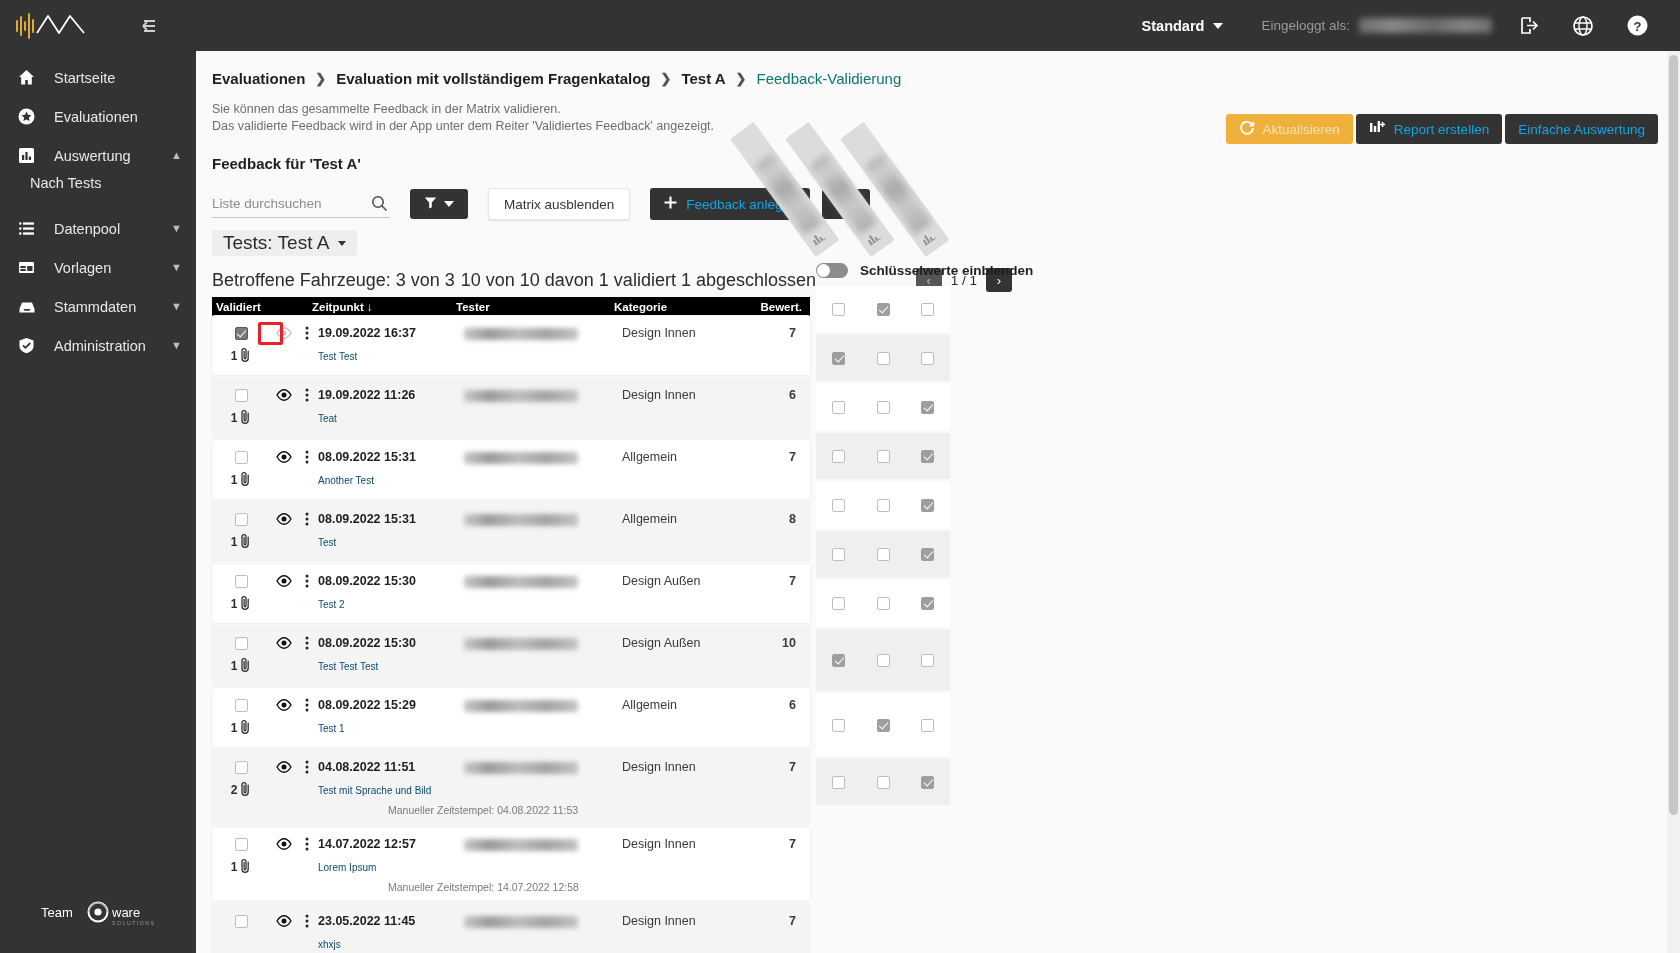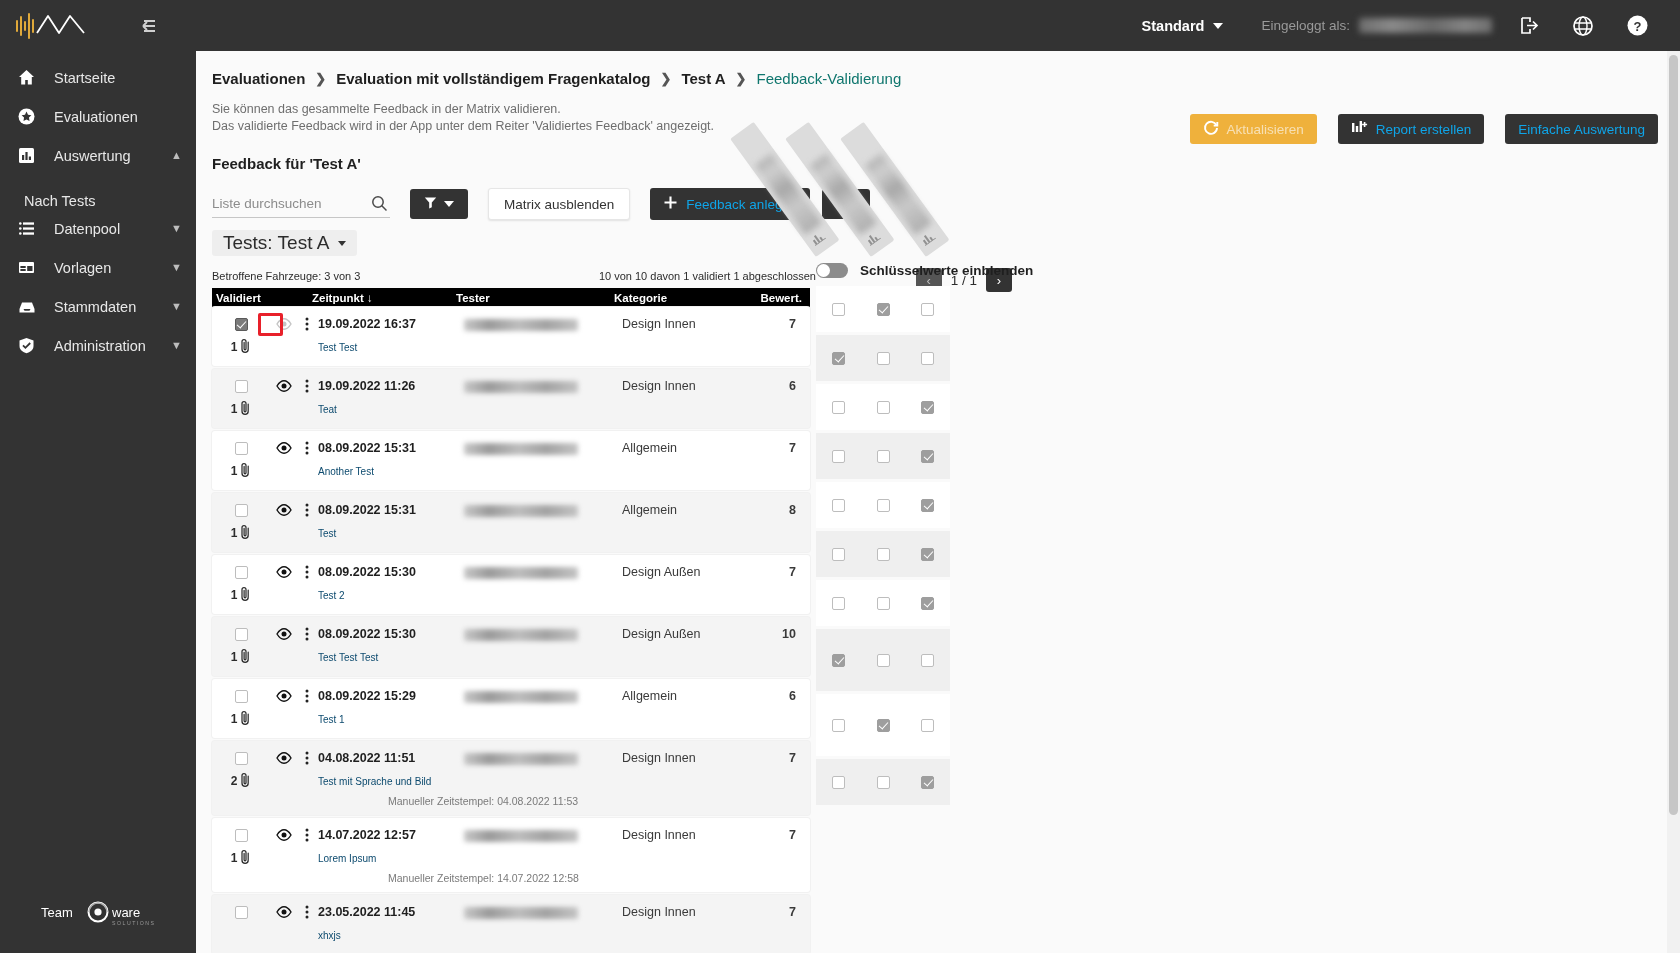--- a/index.html
+++ b/index.html
@@ -65,22 +65,22 @@
     padding: 0 14px 0 18px; cursor: pointer; position: relative;
   }
   .nav-item .nic { width: 22px; display: flex; align-items: center; }
   .nav-item .nlabel {
     color: #e8e8e8; font-size: 14.5px; margin-left: 14px; flex: 1;
   }
   .chev {
     color: #bdbdbd; font-size: 11px; line-height: 1;
   }
   .nav-sub {
-    display: flex; align-items: flex-end; height: 34px;
-    padding-left: 24px; cursor: pointer;
+    display: flex; align-items: flex-start; height: 34px;
+    padding-left: 30px; cursor: pointer;
   }
   .nav-sub .nlabel { color: #e8e8e8; font-size: 14.5px; }
   .sidebar-footer {
     position: absolute; bottom: 22px; left: 0; width: 196px;
     display: flex; justify-content: center;
   }
 
   
   .main {
     position: absolute; top: 51px; left: 196px;
@@ -88,21 +88,21 @@
   }
   .crumbs {
     display: flex; align-items: center; gap: 10px;
     padding: 19px 0 0 16px; font-size: 15px; color: #1f1f1f;
   }
   .crumbs .cb { font-weight: bold; cursor: pointer; }
   .crumbs .cb.last { font-weight: normal; color: #0f766e; cursor: default; }
   .crumbs .sep { color: #555; font-weight: bold; font-size: 13px; }
 
   .hdr-actions {
-    position: absolute; top: 63px; right: 22px; display: flex; gap: 21px;
+    position: absolute; top: 63px; right: 22px; display: flex; gap: 3px;
   }
   .btn {
     height: 30px; border-radius: 3px; display: flex; align-items: center;
     justify-content: center; gap: 8px; padding: 0 13px;
     font-size: 13.5px; cursor: pointer; border: none; white-space: nowrap;
   }
   .btn-amber { background: #efb13c; color: #f7e0b4; font-weight: 500; }
   .btn-dark { background: #333333; color: #0ea5e9; }
 
   .help-text {
@@ -159,21 +159,21 @@
   .pg-btn {
     width: 26px; height: 24px; background: #333; border-radius: 3px;
     color: #fff; display: flex; align-items: center; justify-content: center;
     font-size: 13px; cursor: pointer;
   }
   .pg-btn.dim { background: #555; color: #bdbdbd; }
   .pg-text { font-size: 13.5px; color: #2c2c2c; padding: 0 3px; }
 
   .counts {
     display: flex; align-items: baseline; padding: 14px 0 0 16px;
-    font-size: 11px; color: #2c2c2c; position: relative; width: 620px;
+    font-size: 18px; color: #2c2c2c; position: relative; width: 620px;
   }
   .counts .right { position: absolute; right: 0; }
 
   
   .tbl { margin: 6px 0 0 16px; width: 598px; }
   .thead {
     background: #000000; color: #ffffff; height: 19px;
     display: flex; align-items: center; font-size: 11.5px; font-weight: bold;
   }
   .th-validiert { width: 100px; padding-left: 4px; }

